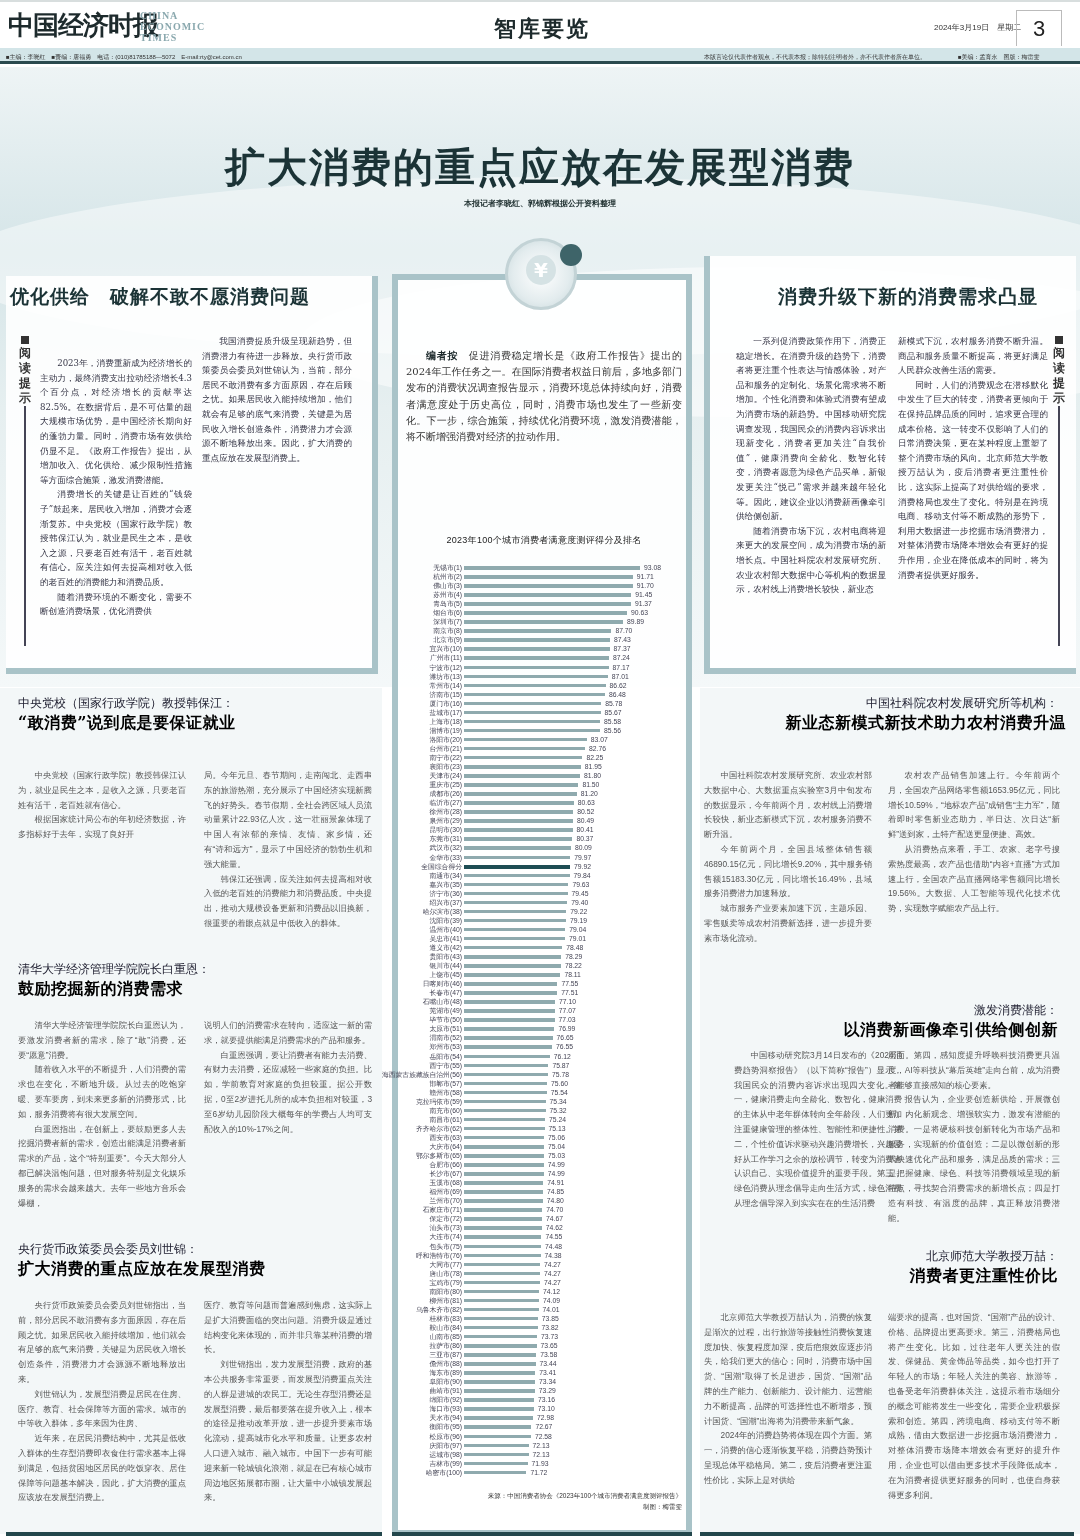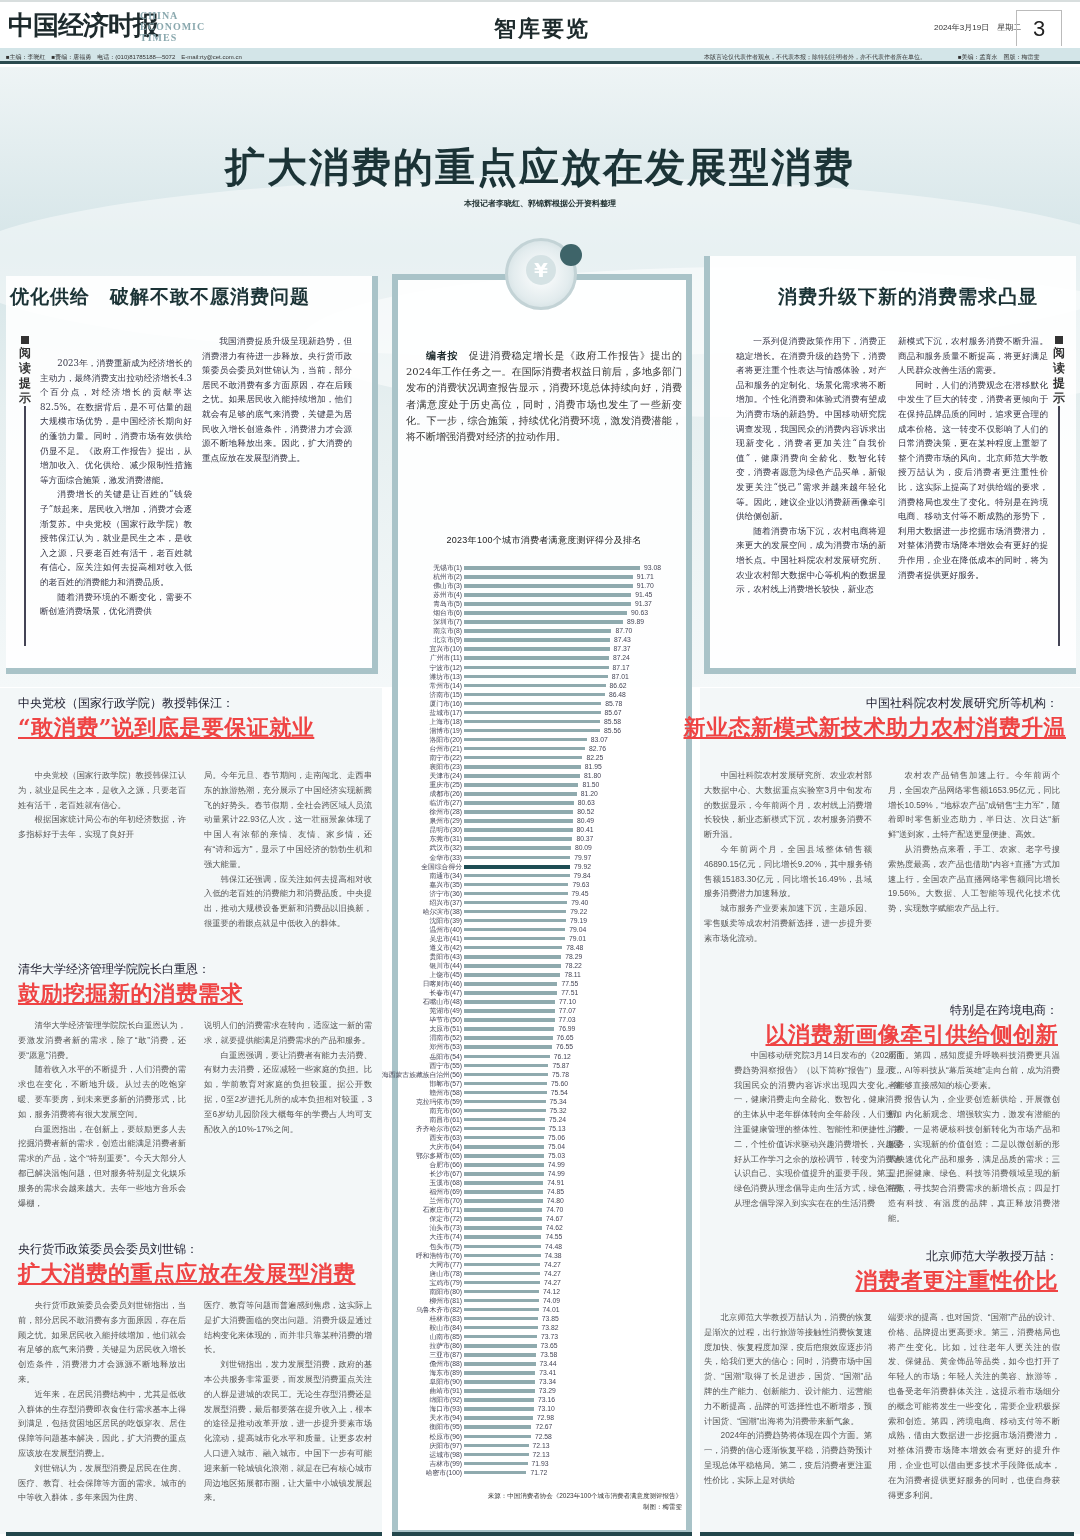--- a/index.html
+++ b/index.html
@@ -37,21 +37,21 @@
 .chart-title{position:absolute;left:406px;top:534px;width:276px;text-align:center;font-family:"Liberation Sans",sans-serif;font-size:9px;color:#222;letter-spacing:.3px;}
 .chart{position:absolute;left:400px;top:563px;width:288px;}
 .row{position:relative;height:9.05px;}
 .row .lab{position:absolute;right:226px;top:0;font-family:"Liberation Sans",sans-serif;font-size:6.8px;line-height:9px;color:#445;white-space:nowrap;}
 .row .bar{position:absolute;left:64px;top:3px;height:3.5px;background:#8faaae;}
 .row .val{position:absolute;top:0;font-family:"Liberation Sans",sans-serif;font-size:6.8px;line-height:9px;color:#445;}
 .row.hl .bar{background:#1e4d54;height:4px;}
 .source{position:absolute;left:406px;top:1490px;width:276px;text-align:right;font-family:"Liberation Sans",sans-serif;font-size:6.5px;color:#333;line-height:11px;}
 .art{position:absolute;background:#f3f7f8;}
 .sub-s{position:absolute;font-family:"Liberation Sans",sans-serif;font-size:12px;color:#223;}
-.sub-h{position:absolute;font-size:22px;font-weight:bold;color:#ef4444;letter-spacing:.5px;text-decoration:underline;}
+.sub-h{position:absolute;font-size:16px;font-weight:bold;color:#000000;letter-spacing:.5px;}
 .a-col{position:absolute;font-family:"Liberation Sans",sans-serif;font-size:8.3px;line-height:14.8px;color:#555;text-align:justify;}
 .a-col p{text-indent:2em;}
 .bottom-rule{position:absolute;height:4px;background:#23474c;}
 </style>
 </head>
 <body>
 
 <div class="mast">
   <div class="logo">中国经济时报</div>
   <div class="logo-en">
@@ -643,43 +643,43 @@
 </div>
 <div class="a-col" style="left:204px;top:1018px;width:168px;">
   <p style="text-indent:0">说明人们的消费需求在转向，适应这一新的需求，就要提供能满足消费需求的产品和服务。</p>
   <p>白重恩强调，要让消费者有能力去消费、有财力去消费，还应减轻一些家庭的负担。比如，学前教育对家庭的负担较重。据公开数据，0至2岁进托儿所的成本负担相对较重，3至6岁幼儿园阶段大概每年的学费占人均可支配收入的10%-17%之间。</p>
 </div>
 
 <div class="sub-s" style="left:18px;top:1241px;">央行货币政策委员会委员刘世锦：</div>
 <div class="sub-h" style="left:18px;top:1259px;">扩大消费的重点应放在发展型消费</div>
 <div class="a-col" style="left:18px;top:1298px;width:168px;">
   <p>央行货币政策委员会委员刘世锦指出，当前，部分居民不敢消费有多方面原因，存在后顾之忧。如果居民收入能持续增加，他们就会有足够的底气来消费，关键是为居民收入增长创造条件，消费潜力才会源源不断地释放出来。</p>
+  <p>刘世锦认为，发展型消费是居民在住房、医疗、教育、社会保障等方面的需求。城市的中等收入群体，多年来因为住房、</p>
   <p>近年来，在居民消费结构中，尤其是低收入群体的生存型消费即衣食住行需求基本上得到满足，包括贫困地区居民的吃饭穿衣、居住保障等问题基本解决，因此，扩大消费的重点应该放在发展型消费上。</p>
-  <p>刘世锦认为，发展型消费是居民在住房、医疗、教育、社会保障等方面的需求。城市的中等收入群体，多年来因为住房、</p>
 </div>
 <div class="a-col" style="left:204px;top:1298px;width:168px;">
   <p style="text-indent:0">医疗、教育等问题而普遍感到焦虑，这实际上是扩大消费面临的突出问题。消费升级是通过结构变化来体现的，而并非只靠某种消费的增长。</p>
   <p>刘世锦指出，发力发展型消费，政府的基本公共服务非常重要，而发展型消费重点关注的人群是进城的农民工。无论生存型消费还是发展型消费，最后都要落在提升收入上，根本的途径是推动改革开放，进一步提升要素市场化流动，提高城市化水平和质量。让更多农村人口进入城市、融入城市。中国下一步有可能迎来新一轮城镇化浪潮，就是在已有核心城市周边地区拓展都市圈，让大量中小城镇发展起来。</p>
 </div>
 <div class="bottom-rule" style="left:6px;top:1532px;width:376px;"></div>
 
 <div class="art" style="left:700px;top:688px;width:380px;height:846px;"></div>
 <div class="sub-s" style="right:22px;top:695px;">中国社科院农村发展研究所等机构：</div>
 <div class="sub-h" style="right:14px;top:713px;">新业态新模式新技术助力农村消费升温</div>
 <div class="a-col" style="left:704px;top:768px;width:168px;">
   <p>中国社科院农村发展研究所、农业农村部大数据中心、大数据重点实验室3月中旬发布的数据显示，今年前两个月，农村线上消费增长较快，新业态新模式下沉，农村服务消费不断升温。</p>
   <p>今年前两个月，全国县域整体销售额46890.15亿元，同比增长9.20%，其中服务销售额15183.30亿元，同比增长16.49%，县域服务消费潜力加速释放。</p>
   <p>城市服务产业要素加速下沉，主题乐园、零售贩卖等成农村消费新选择，进一步提升要素市场化流动。</p>
 </div>
 <div class="a-col" style="left:888px;top:768px;width:172px;">
   <p>农村农产品销售加速上行。今年前两个月，全国农产品网络零售额1653.95亿元，同比增长10.59%，“地标农产品”成销售“主力军”，随着即时零售新业态助力，半日达、次日达“新鲜”送到家，土特产配送更显便捷、高效。</p>
   <p>从消费热点来看，手工、农家、老字号搜索热度最高，农产品也借助“内容+直播”方式加速上行，全国农产品直播网络零售额同比增长19.56%。大数据、人工智能等现代化技术优势，实现数字赋能农产品上行。</p>
 </div>
 
-<div class="sub-s" style="right:22px;top:1002px;">特别是在跨境电商：</div>
+<div class="sub-s" style="right:22px;top:1002px;">激发消费潜能：</div>
 <div class="sub-h" style="right:22px;top:1020px;">以消费新画像牵引供给侧创新</div>
 <div class="a-col" style="left:734px;top:1048px;width:168px;">
   <p>中国移动研究院3月14日发布的《2024消费趋势洞察报告》（以下简称“报告”）显示，我国民众的消费内容诉求出现四大变化。第一，健康消费走向全龄化、数智化，健康消费的主体从中老年群体转向全年龄段，人们更加注重健康管理的整体性、智能性和便捷性。第二，个性价值诉求驱动兴趣消费增长，兴趣爱好从工作学习之余的放松调节，转变为消费者认识自己、实现价值提升的重要手段。第三，绿色消费从理念倡导走向生活方式，绿色消费从理念倡导深入到实实在在的生活消费</p>
 </div>
 <div class="a-col" style="left:888px;top:1048px;width:172px;">
   <p style="text-indent:0">层面。第四，感知度提升呼唤科技消费更具温度，AI等科技从“幕后英雄”走向台前，成为消费者能够直接感知的核心要素。</p>
   <p>报告认为，企业要创造新供给，开展微创新、内化新观念、增强软实力，激发有潜能的消费。一是将硬核科技创新转化为市场产品和服务，实现新的价值创造；二是以微创新的形式快速优化产品和服务，满足品质的需求；三是把握健康、绿色、科技等消费领域呈现的新特点，寻找契合消费需求的新增长点；四是打造有科技、有温度的品牌，真正释放消费潜能。</p>
 </div>
 
 <div class="sub-s" style="right:22px;top:1248px;">北京师范大学教授万喆：</div>

